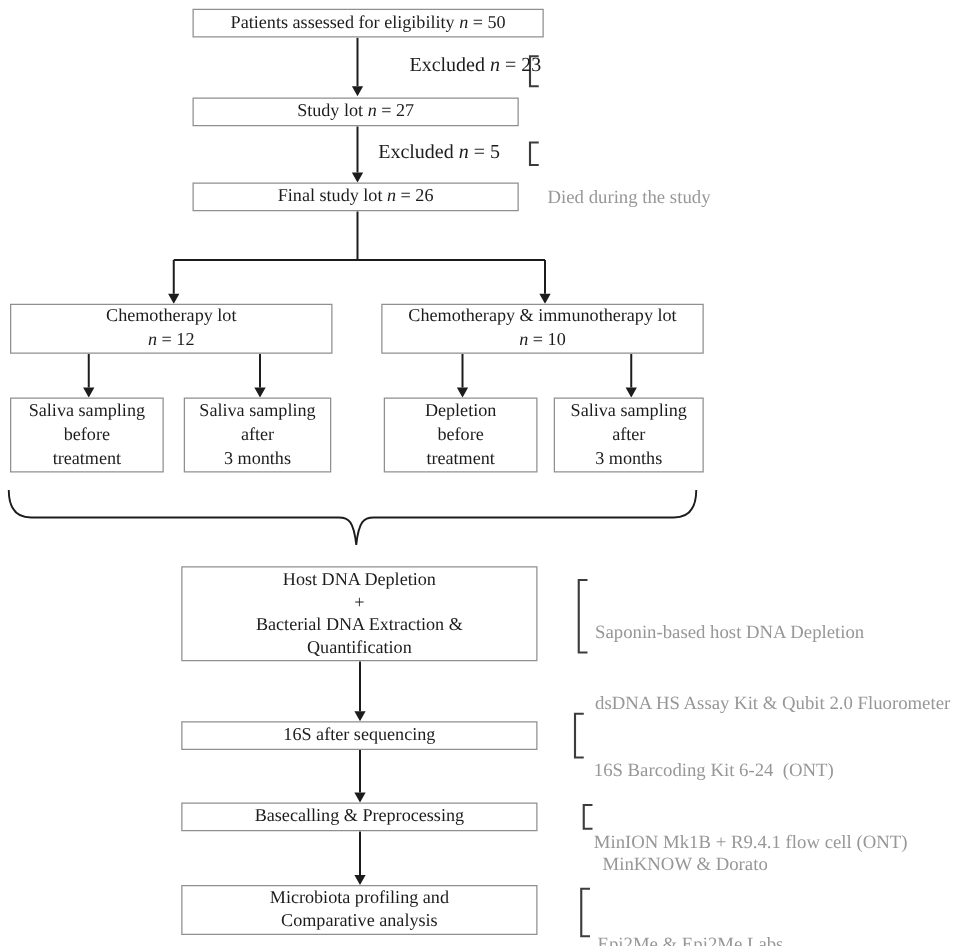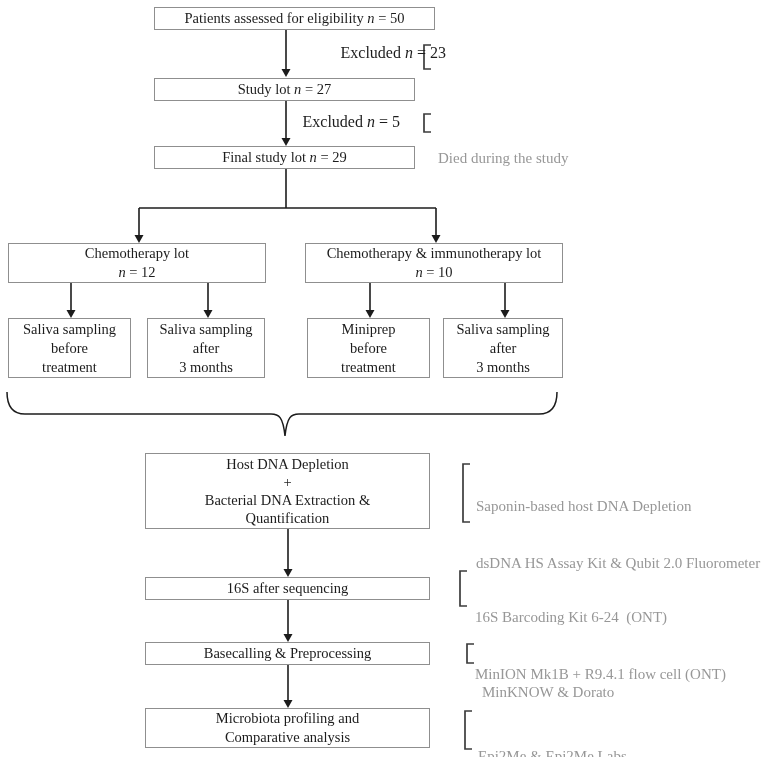--- a/index.html
+++ b/index.html
@@ -44,21 +44,21 @@
   #box-chemo{left:8px;top:243px;width:258px;height:40px;}
   #box-chemoimmuno{left:305px;top:243px;width:258px;height:40px;}
   #box-s1{left:8px;top:318px;width:123px;height:60px;}
   #box-s2{left:147px;top:318px;width:118px;height:60px;}
   #box-s3{left:307px;top:318px;width:123px;height:60px;}
   #box-s4{left:443px;top:318px;width:120px;height:60px;}
   #box-host{left:145px;top:453px;width:285px;height:76px;line-height:18px;}
   #box-16s{left:145px;top:577px;width:285px;height:23px;}
   #box-base{left:145px;top:642px;width:285px;height:23px;}
   #box-micro{left:145px;top:708px;width:285px;height:40px;align-items:center;}
-  #label-excluded1{left:244px;top:43px;width:202px;}
+  #label-excluded1{left:231px;top:43px;width:202px;}
   #label-excluded2{left:240px;top:112px;width:160px;}
   #notes-excluded1{left:438px;top:36px;line-height:18px;}
   #note-excluded2{left:438px;top:113px;line-height:18px;}
   #notes-host{left:476px;top:459px;line-height:19px;}
   #notes-16s{left:475px;top:570px;line-height:19px;}
   #notes-base{left:482px;top:645px;line-height:19px;}
   #notes-micro{left:478px;top:709px;line-height:19px;}
 </style>
 </head>
 <body>
@@ -137,21 +137,21 @@
   <div class="box" id="box-study">
     <span class="ln1"><span>Study lot</span> <i class="nvar">n</i> <span>= 27</span></span>
   </div>
 
   <div class="excl" id="label-excluded2"><span>Excluded</span> <i class="nvar">n</i> <span>= 5</span></div>
   <div class="note" id="note-excluded2">
     <span class="row">Died during the study</span>
   </div>
 
   <div class="box" id="box-final">
-    <span class="ln1"><span>Final study lot</span> <i class="nvar">n</i> <span>= 29</span></span>
+    <span class="ln1"><span>Final study lot</span> <i class="nvar">n</i> <span>= 26</span></span>
   </div>
 
   <div class="box" id="box-chemo">
     <span class="ln1">Chemotherapy lot</span>
     <span class="ln1"><i class="nvar">n</i> <span>= 12</span></span>
   </div>
   <div class="box" id="box-chemoimmuno">
     <span class="ln1">Chemotherapy &amp; immunotherapy lot</span>
     <span class="ln1"><i class="nvar">n</i> <span>= 10</span></span>
   </div>
@@ -160,21 +160,21 @@
     <span class="ln1">Saliva sampling</span>
     <span class="ln1">before</span>
     <span class="ln1">treatment</span>
   </div>
   <div class="box" id="box-s2">
     <span class="ln1">Saliva sampling</span>
     <span class="ln1">after</span>
     <span class="ln1">3 months</span>
   </div>
   <div class="box" id="box-s3">
-    <span class="ln1">Miniprep</span>
+    <span class="ln1">Depletion</span>
     <span class="ln1">before</span>
     <span class="ln1">treatment</span>
   </div>
   <div class="box" id="box-s4">
     <span class="ln1">Saliva sampling</span>
     <span class="ln1">after</span>
     <span class="ln1">3 months</span>
   </div>
 
   <div class="box" id="box-host">

